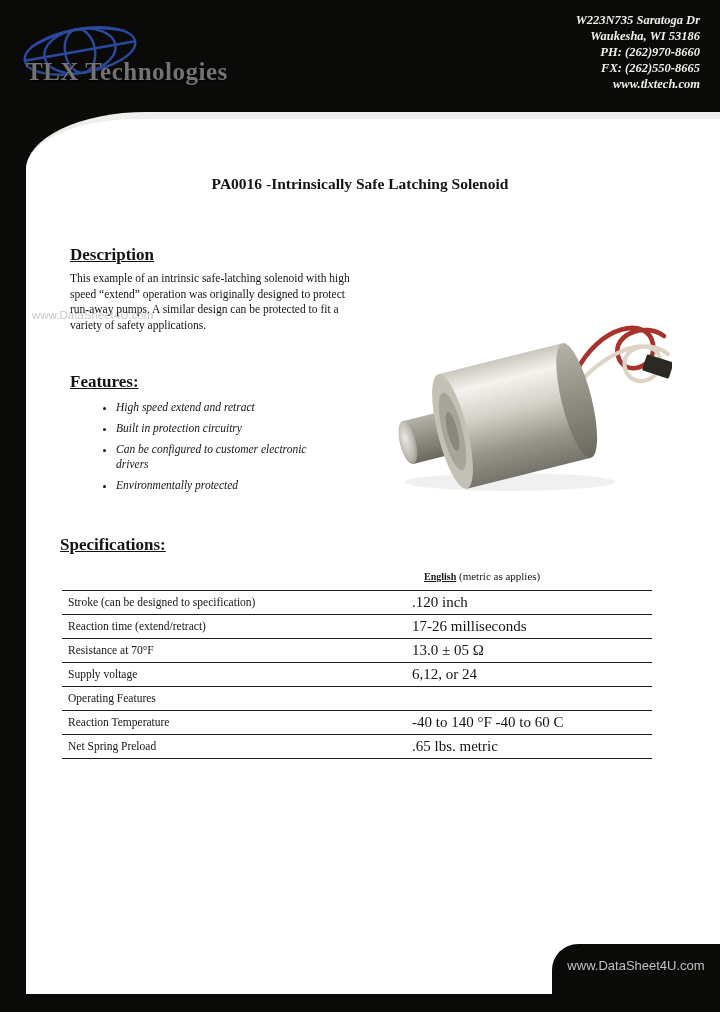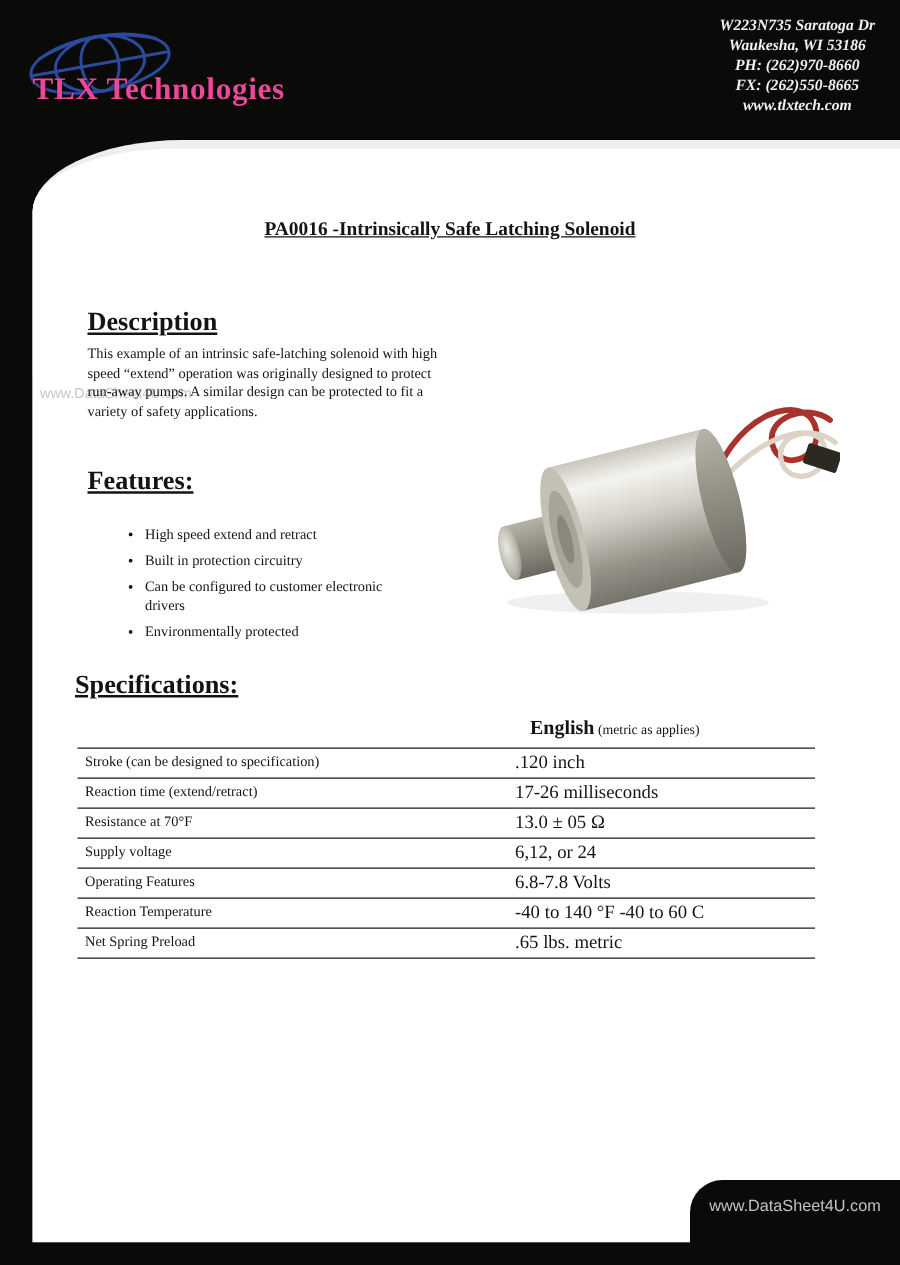--- a/index.html
+++ b/index.html
@@ -4,59 +4,59 @@
 <style>
   html,body{margin:0;padding:0;}
   body{width:720px;height:1012px;background:#3a3a38;}
   .page{position:relative;width:720px;height:1012px;background:#0a0a08;overflow:hidden;
         font-family:"Liberation Serif",serif;color:#141414;}
 
   
   .header{position:absolute;top:0;left:0;width:720px;height:112px;background:#0a0a08;z-index:3;}
   .logo{position:absolute;left:12px;top:22px;width:310px;height:74px;}
   .globe{position:absolute;left:8px;top:2px;}
-  .logo-text{position:absolute;left:14px;top:36px;color:#ec4899;font-weight:bold;
+  .logo-text{position:absolute;left:14px;top:36px;color:#737373;font-weight:bold;
              font-size:25px;letter-spacing:.5px;white-space:nowrap;
              text-shadow:0 1px 2px #000;}
   .address{position:absolute;right:20px;top:12px;color:#f0f0ee;font-size:12.5px;
-           font-style:italic;font-weight:bold;line-height:16px;text-align:center;}
+           font-style:italic;font-weight:bold;line-height:16px;text-align:right;}
 
   
   .rim{position:absolute;left:26px;top:112px;right:0;bottom:18px;z-index:1;
        background:linear-gradient(180deg,#f0f0ee 0%,#b9b9b1 30%,#80807a 100%);
        border-top-left-radius:120px 58px;}
   .content{position:absolute;left:26px;top:119px;right:0;bottom:18px;background:#ffffff;
            border-top-left-radius:112px 50px;z-index:2;}
   .bottom-bar{position:absolute;left:0;right:0;bottom:0;height:18px;background:#0a0a08;z-index:4;}
   .footer-block{position:absolute;right:0;bottom:0;width:168px;height:68px;background:#0a0a08;
                 z-index:5;border-top-left-radius:26px;text-align:center;padding-top:12px;
                 box-sizing:border-box;}
   .footer-block span{color:#c2c2c2;font-family:"Liberation Sans",sans-serif;font-size:13px;}
 
   
   .doc-title{position:absolute;left:0;right:26px;top:56px;text-align:center;z-index:1;}
-  .doc-title span{font-size:15.5px;font-weight:bold;text-decoration:underline;}
+  .doc-title span{font-size:15.5px;font-weight:bold;}
 
-  .sec-heading{font-size:21px;font-weight:bold;text-decoration:underline;margin:0 0 6px 0;}
+  .sec-heading{font-size:17px;font-weight:bold;text-decoration:underline;margin:0 0 6px 0;}
 
   .desc{position:absolute;left:44px;top:126px;width:282px;z-index:1;}
   .desc p{margin:0;font-size:11.5px;line-height:15.5px;}
 
   .watermark-mid{position:absolute;left:6px;top:190px;color:#c7c7c7;font-size:11.5px;
                  font-family:"Liberation Sans",sans-serif;z-index:0;}
 
   .features{position:absolute;left:44px;top:253px;width:300px;z-index:1;}
-  .features ul{margin:24px 0 0 0;padding-left:46px;width:224px;box-sizing:content-box;}
+  .features ul{margin:8px 0 0 0;padding-left:46px;width:224px;box-sizing:content-box;font-style:italic;}
   .features li{font-size:11.5px;line-height:15px;margin-bottom:6px;}
 
   .solenoid{position:absolute;left:364px;top:175px;width:282px;height:207px;z-index:0;}
 
   .specs{position:absolute;left:34px;top:416px;width:616px;z-index:1;}
   .spec-col-head{margin:14px 0 6px 364px;font-size:12.5px;}
-  .spec-col-head .eng{font-weight:bold;font-size:16px;}
+  .spec-col-head .eng{font-weight:bold;text-decoration:underline;font-size:10px;}
   .spec-col-head .note{font-size:11px;}
   .spec-table{margin-left:2px;width:590px;border-bottom:1px solid #1c1c1c;}
   .spec-row{display:flex;border-top:1px solid #1c1c1c;}
   .spec-label{width:348px;padding:4px 4px 4px 6px;font-size:11.5px;line-height:15px;box-sizing:border-box;}
   .spec-value{flex:1;padding:4px 4px 4px 2px;font-size:15px;line-height:15px;}
 </style>
 </head>
 <body>
 
 <div class="page">
@@ -162,21 +162,20 @@
           <div class="spec-row">
             <div class="spec-label">Resistance at 70°F</div>
             <div class="spec-value">13.0 ± 05 Ω</div>
           </div>
           <div class="spec-row">
             <div class="spec-label">Supply voltage</div>
             <div class="spec-value">6,12, or 24</div>
           </div>
           <div class="spec-row">
             <div class="spec-label">Operating Features</div>
-            <div class="spec-value"> 6.8-7.8 Volts</div>
           </div>
           <div class="spec-row">
             <div class="spec-label">Reaction Temperature</div>
             <div class="spec-value">-40 to 140 °F -40 to 60 C</div>
           </div>
           <div class="spec-row">
             <div class="spec-label">Net Spring Preload</div>
             <div class="spec-value">.65 lbs. metric</div>
           </div>
         </div>

